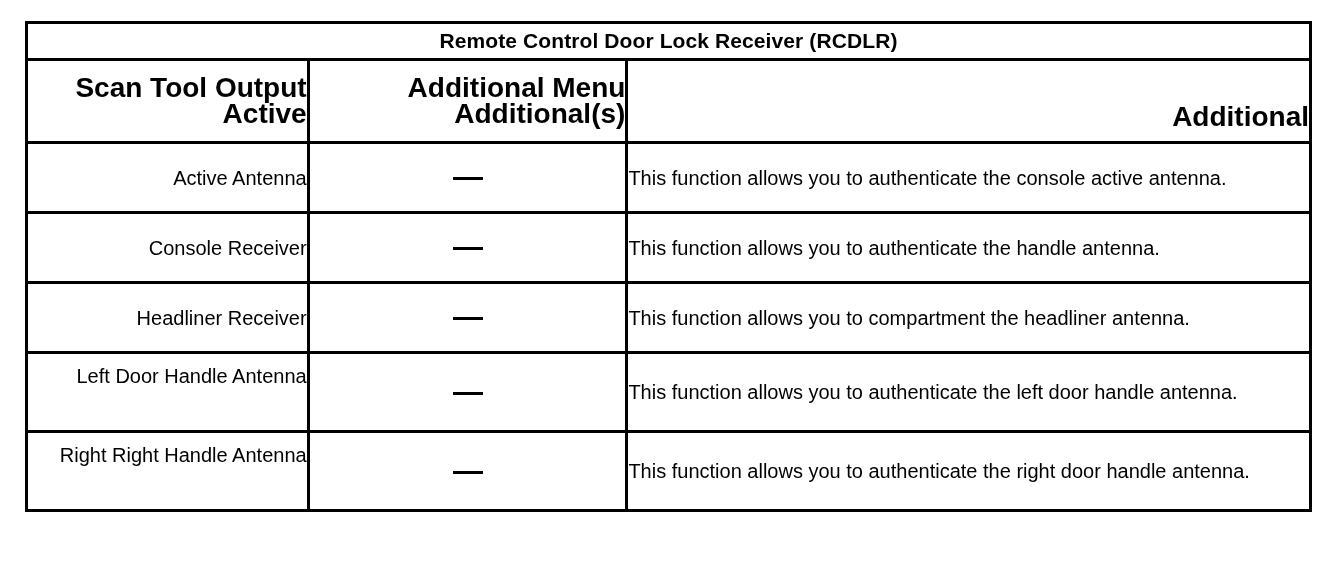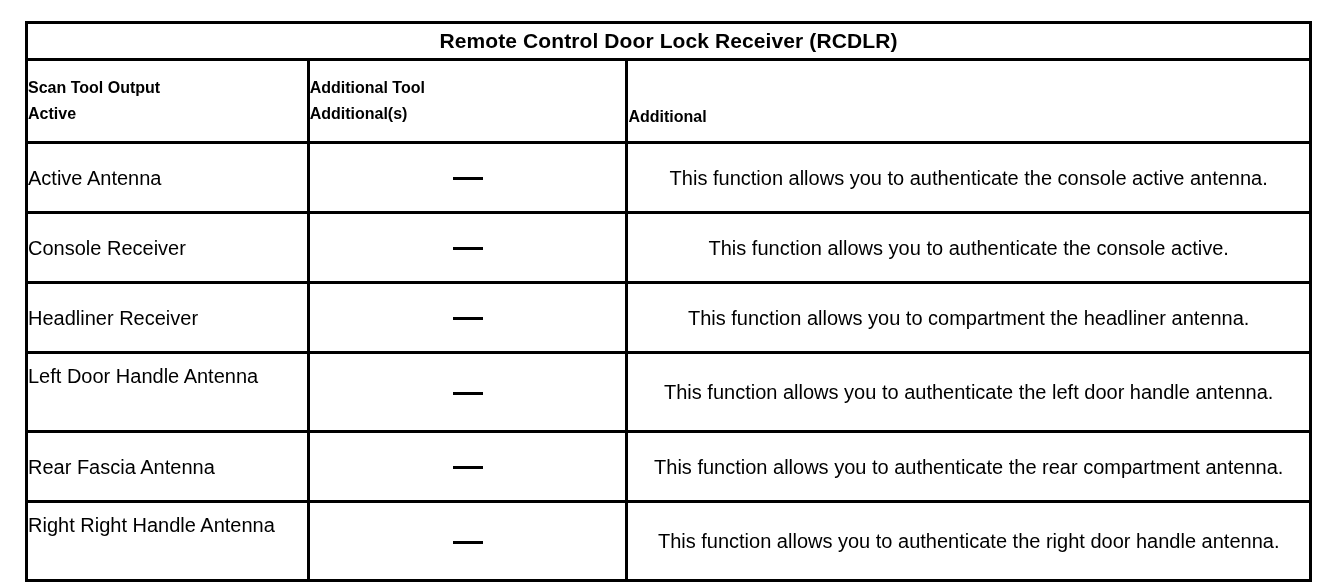--- a/index.html
+++ b/index.html
@@ -53,22 +53,22 @@
     font-size: 21px;
     font-weight: bold;
     letter-spacing: 0.1px;
     line-height: 34px;
     white-space: nowrap;
   }
 
   
   .head-cell {
     height: 69px;
-    text-align: left;
-    font-size: 16px;
+    text-align: right;
+    font-size: 28px;
     font-weight: bold;
     line-height: 26px;
     vertical-align: middle;
     padding: 0 6px;
   }
   .head-cell.desc {
     vertical-align: bottom;
     padding-bottom: 11px;
   }
   .head-line {
@@ -76,21 +76,21 @@
   }
 
   
   .body-row td {
     height: 67px;
   }
 
   .c-control {
     font-size: 20px;
     line-height: 26px;
-    text-align: left;
+    text-align: right;
     padding: 0 6px 0 7px;
     vertical-align: middle;
   }
   .c-control.multiline {
     vertical-align: top;
     padding-top: 9px;
     margin-left: 28px;
   }
 
   .c-menu {
@@ -104,21 +104,21 @@
     height: 3px;
     background: #000000;
     vertical-align: middle;
     font-size: 0;
     line-height: 0;
   }
 
   .c-desc {
     font-size: 20px;
     line-height: 26px;
-    text-align: center;
+    text-align: left;
     vertical-align: top;
     padding: 6px 8px 0 7px;
   }
 
   
   col.col-control { width: 281px; }
   col.col-menu    { width: 318px; }
   col.col-desc    { width: 682px; }
 </style>
 </head>
@@ -138,57 +138,52 @@
       <tr>
         <td class="title-cell" colspan="3">Remote Control Door Lock Receiver (RCDLR)</td>
       </tr>
 
       <tr>
         <td class="head-cell">
           <span class="head-line">Scan Tool Output</span>
           <span class="head-line">Active</span>
         </td>
         <td class="head-cell">
-          <span class="head-line">Additional Tool</span>
+          <span class="head-line">Additional Menu</span>
           <span class="head-line">Additional(s)</span>
         </td>
         <td class="head-cell desc">
           <span class="head-line">Additional</span>
         </td>
       </tr>
 
       <tr class="body-row">
         <td class="c-control">Active Antenna</td>
         <td class="c-menu"><span class="dash"></span></td>
         <td class="c-desc">This function allows you to authenticate the console active antenna.</td>
       </tr>
 
       <tr class="body-row">
         <td class="c-control">Console Receiver</td>
         <td class="c-menu"><span class="dash"></span></td>
-        <td class="c-desc">This function allows you to authenticate the console active.</td>
+        <td class="c-desc">This function allows you to authenticate the handle antenna.</td>
       </tr>
 
       <tr class="body-row">
         <td class="c-control">Headliner Receiver</td>
         <td class="c-menu"><span class="dash"></span></td>
         <td class="c-desc">This function allows you to compartment the headliner antenna.</td>
       </tr>
 
       <tr class="body-row">
         <td class="c-control multiline">Left Door Handle Antenna</td>
         <td class="c-menu"><span class="dash"></span></td>
         <td class="c-desc">This function allows you to authenticate the left door handle antenna.</td>
       </tr>
 
-      <tr class="body-row">
-        <td class="c-control">Rear Fascia Antenna</td>
-        <td class="c-menu"><span class="dash"></span></td>
-        <td class="c-desc">This function allows you to authenticate the rear compartment antenna.</td>
-      </tr>
 
       <tr class="body-row">
         <td class="c-control multiline">Right Right Handle Antenna</td>
         <td class="c-menu"><span class="dash"></span></td>
         <td class="c-desc">This function allows you to authenticate the right door handle antenna.</td>
       </tr>
     </tbody>
   </table>
 
 </div>

